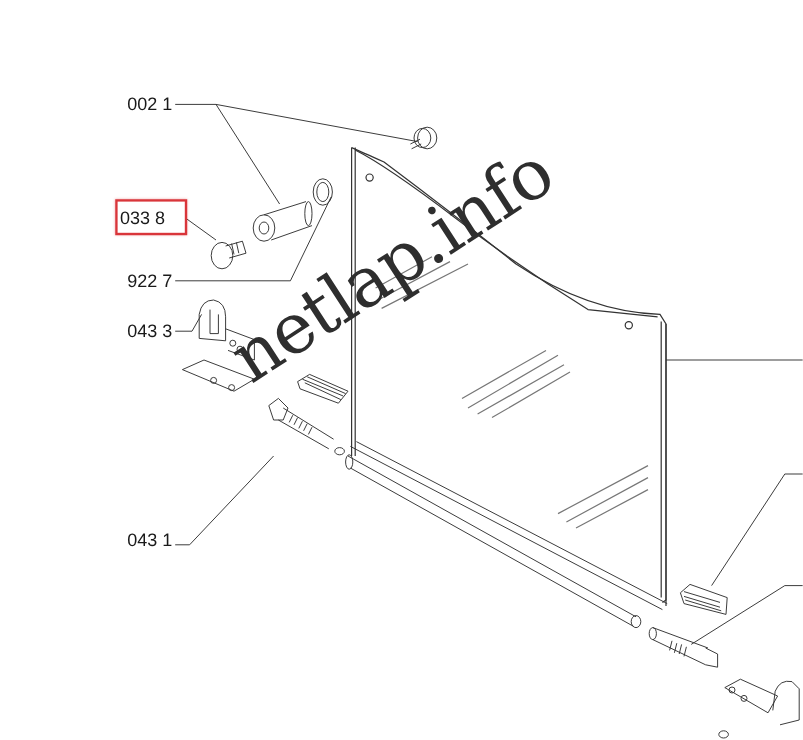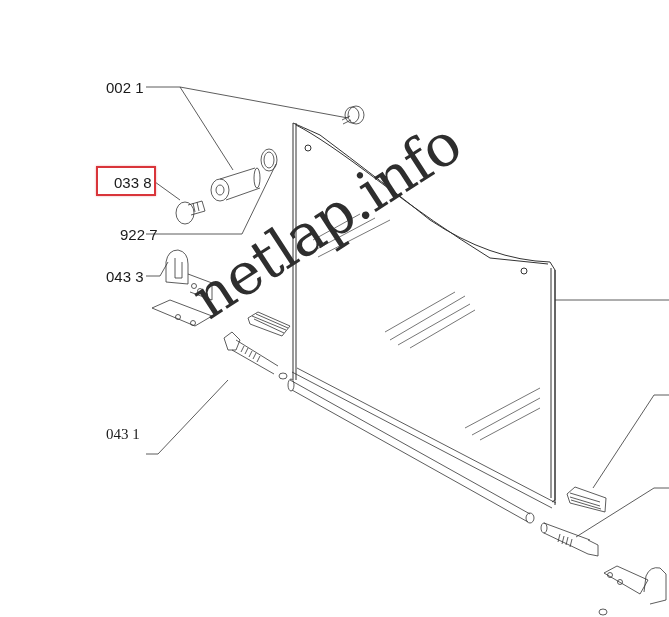--- a/index.html
+++ b/index.html
@@ -115,19 +115,19 @@
         <circle cx="620" cy="582" r="2.5"></circle>
         <path d="M644 592 L646 576 Q650 566 660 568 L666 574 L666 600 L650 604"></path>
         <ellipse cx="603" cy="612" rx="4" ry="3"></ellipse>
       </g>
     </g>
   </svg>
 
   <div class="highlight-box" style="left:96px; top:166px; width:60px; height:30px;"></div>
 
   <div class="part-label" style="left:106px; top:79px;">002 1</div>
-  <div class="part-label" style="left:114px; top:174px;text-align:center;">033 8</div>
-  <div class="part-label" style="left:106px; top:226px;margin-left:14px;">922 7</div>
+  <div class="part-label" style="left:100px; top:174px;text-align:center;">033 8</div>
+  <div class="part-label" style="left:106px; top:226px;">922 7</div>
   <div class="part-label" style="left:106px; top:268px;text-align:center;">043 3</div>
-  <div class="part-label" style="left:106px; top:426px;font-family:Liberation Serif, serif;">043 1</div>
+  <div class="part-label" style="left:106px; top:442px;">043 1</div>
 
   <div class="watermark">netlap.info</div>
 </div>
 
 </body></html>

